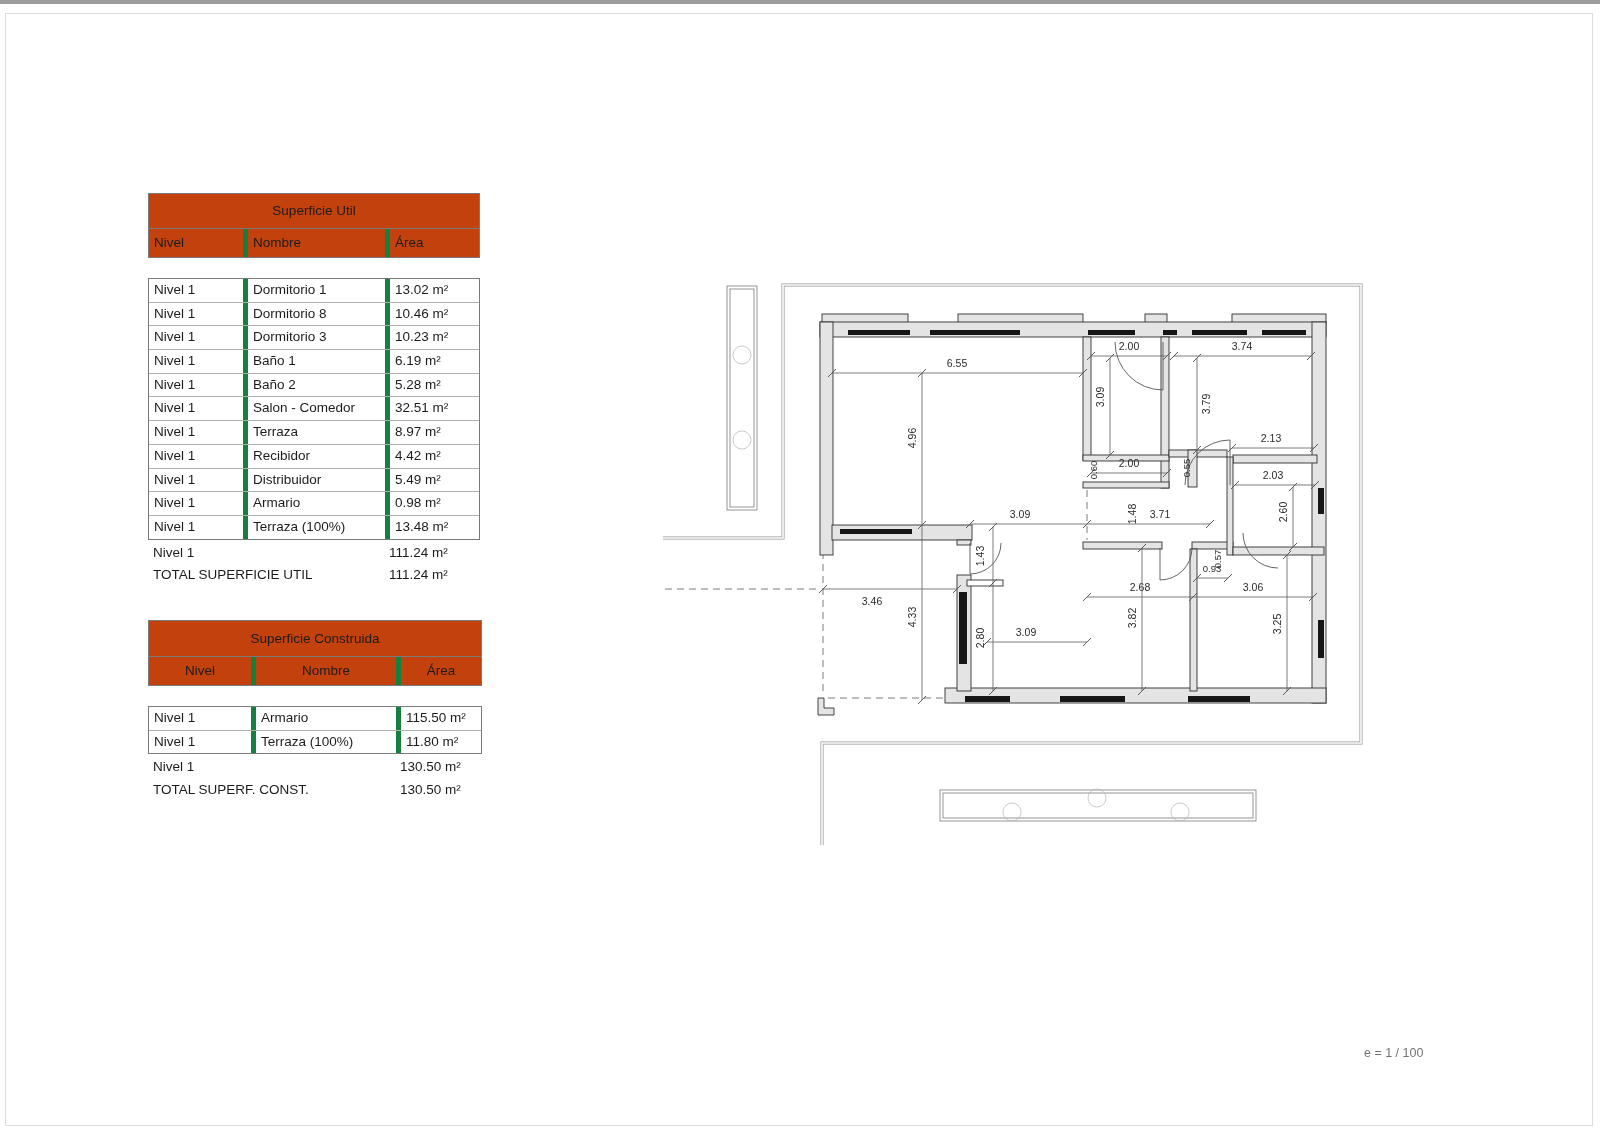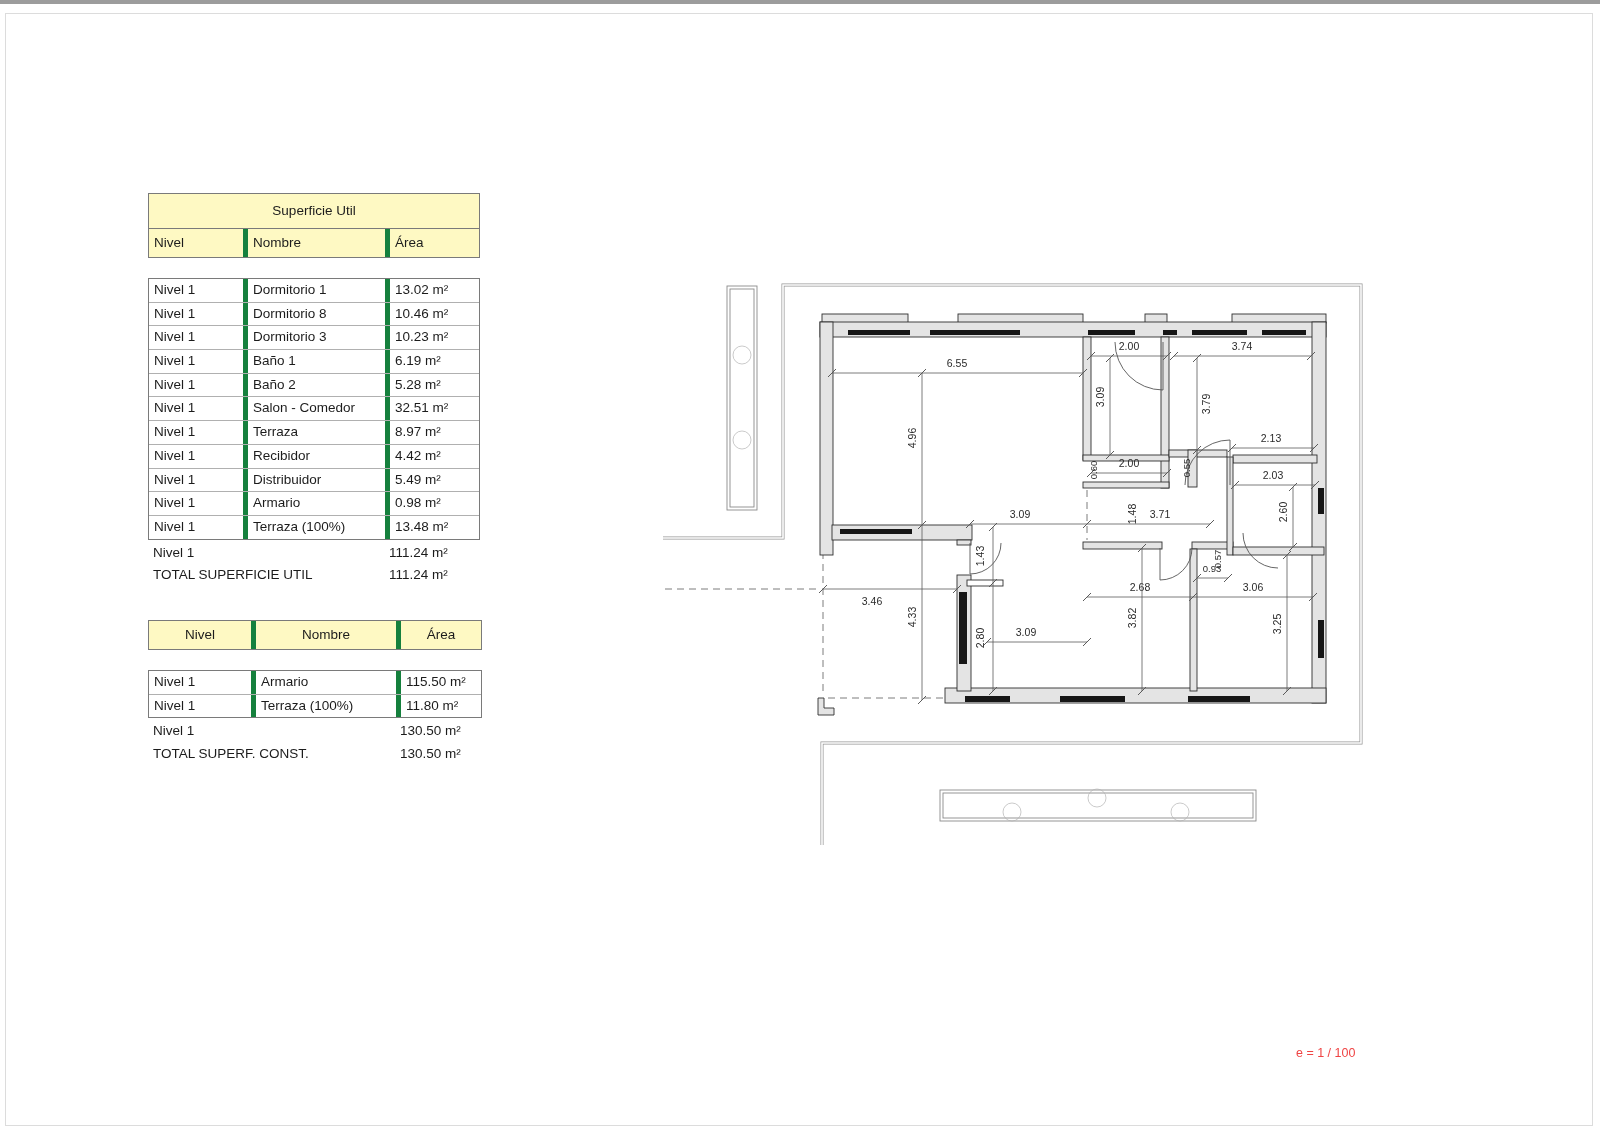--- a/index.html
+++ b/index.html
@@ -5,39 +5,39 @@
   html,body{margin:0;padding:0}
   body{
     width:1600px;height:1130px;position:relative;background:#ffffff;
     font-family:"Liberation Sans",sans-serif;color:#1c1c1c;overflow:hidden;
   }
   .topbar{position:absolute;left:0;top:0;width:1600px;height:4px;background:#9c9c9c}
   .pageframe{position:absolute;left:5px;top:13px;width:1586px;height:1111px;border:1px solid #dcdcdc}
 
   
   .tbl{position:absolute;font-size:13.5px;line-height:normal}
-  .thead{border:1px solid #7a7a7a;background:#fef9c3}
+  .thead{border:1px solid #7a7a7a;background:#c2410c}
   .title{height:34px;line-height:34px;text-align:center;border-bottom:1px solid #7a7a7a}
   .hrow{display:flex;height:28px;line-height:28px}
   .drow{display:flex;height:22.7px;line-height:22.7px;border-bottom:1px solid #b0b0b0}
   .drow:last-child{border-bottom:none}
   .cell{padding-left:5px;box-sizing:border-box;white-space:nowrap;overflow:hidden}
   .hrow .cell + .cell,.drow .cell + .cell{border-left:5px solid #15803d}
   .c0{width:94px}.c1{width:142px}.c2{flex:1}
   .dblock{border:1px solid #7a7a7a;margin-top:20px}
   .sums{margin-top:2px}
   .sum{display:flex;height:22.5px;line-height:22.5px}
   .sum .cell{overflow:visible}
   .w1{width:332px}
   .w2{width:334px}
   .w2 .c0{width:102px}.w2 .c1{width:145px}
   .w2 .hrow .cell{text-align:center;padding-left:0}
   .w2 .title{height:35px;line-height:35px}
 
-  .scalenote{position:absolute;left:1296px;top:1046px;font-size:12.5px;color:#ef4444}
+  .scalenote{position:absolute;left:1364px;top:1046px;font-size:12.5px;color:#737373}
 
   
   #plan{position:absolute;left:640px;top:250px}
   .wall{fill:#e4e4e4;stroke:#2f2f2f;stroke-width:0.9}
   .win{fill:#161616;stroke:none}
   .dimline{stroke:#5a5a5a;stroke-width:0.8}
   .dimtick{stroke:#5a5a5a;stroke-width:1}
   .dimtxt{font-family:"Liberation Sans",sans-serif;font-size:10.5px;fill:#2a2a2a;text-anchor:middle}
   .dimtxt.small{font-size:9.5px}
   .doorarc{fill:none;stroke:#555;stroke-width:0.9}
@@ -128,20 +128,21 @@
       <div class="sum">
         <div class="cell c0">TOTAL SUPERFICIE UTIL</div>
         <div class="cell c1"></div>
         <div class="cell c2">111.24 m²</div>
       </div>
     </div>
 </div>
 
 <div class="tbl w2" style="left:148px;top:620px">
   <div class="thead">
+    <div class="title">Superficie Construida</div>
     <div class="hrow">
         <div class="cell c0">Nivel</div>
         <div class="cell c1">Nombre</div>
         <div class="cell c2">Área</div>
       </div>
   </div>
   <div class="dblock">
       <div class="drow">
         <div class="cell c0">Nivel 1</div>
         <div class="cell c1">Armario</div>

